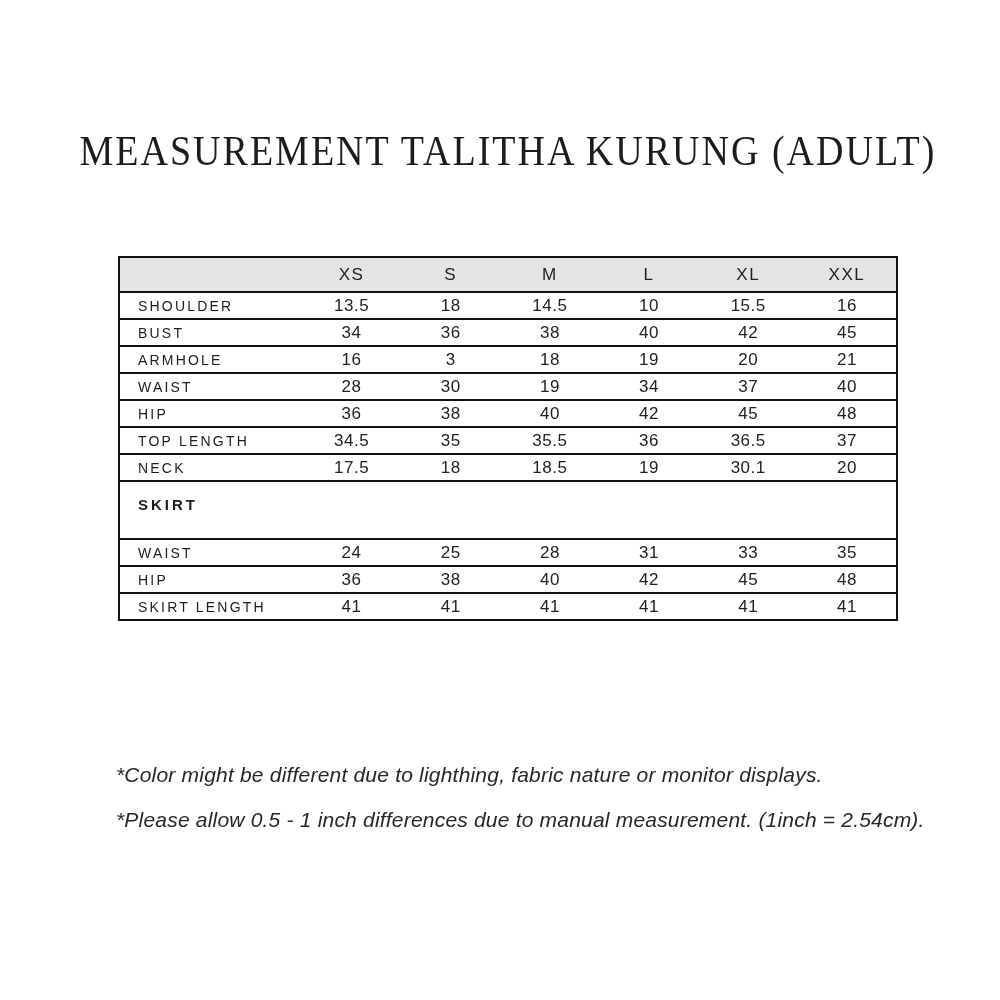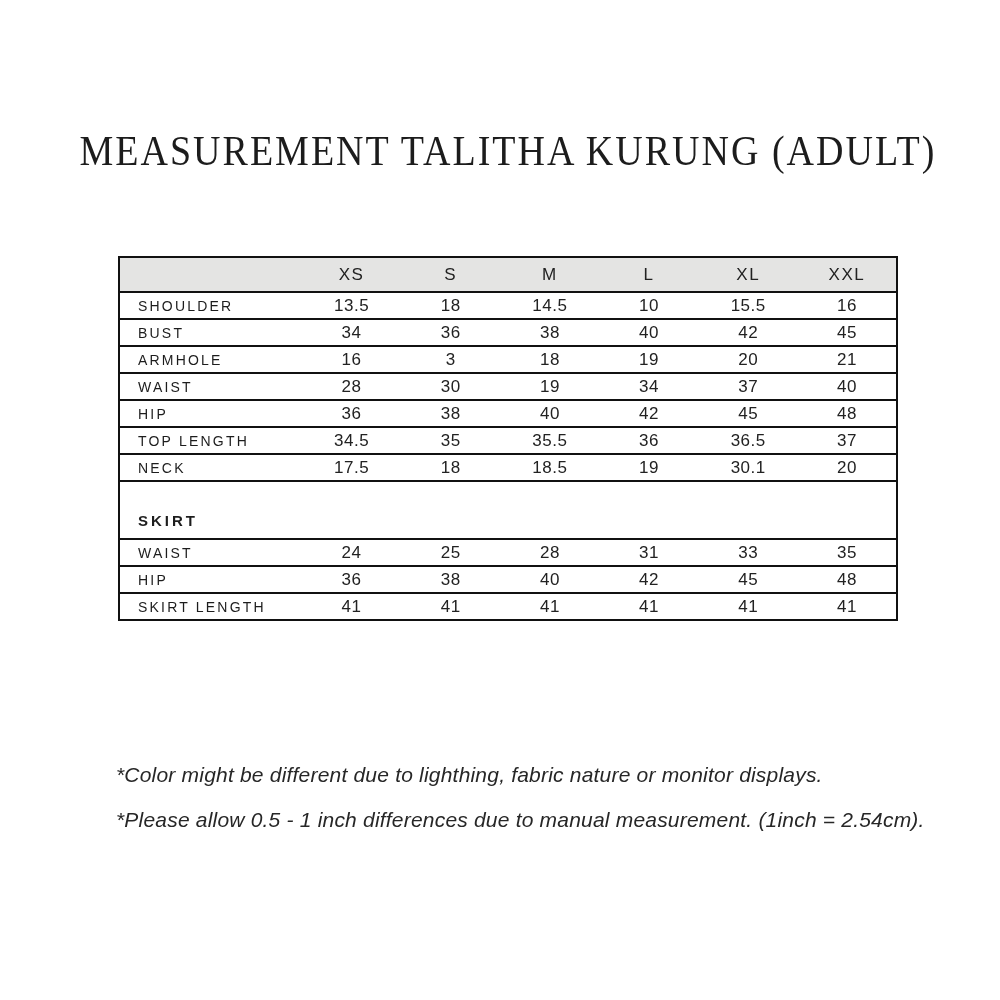--- a/index.html
+++ b/index.html
@@ -69,21 +69,21 @@
   td.row-label {
     text-align: left;
     padding-left: 18px;
     font-size: 14px;
     letter-spacing: 2.2px;
     color: #1d1d1d;
   }
   tr.section-row td { height: 58px; }
   td.section-label {
     vertical-align: bottom;
-    padding-bottom: 9px;
+    padding-bottom: 25px;
     font-weight: bold;
     font-size: 15px;
     letter-spacing: 3px;
   }
 
   .unit-note {
     position: absolute;
     top: 695px;
     left: 110px;
     width: 782px;

